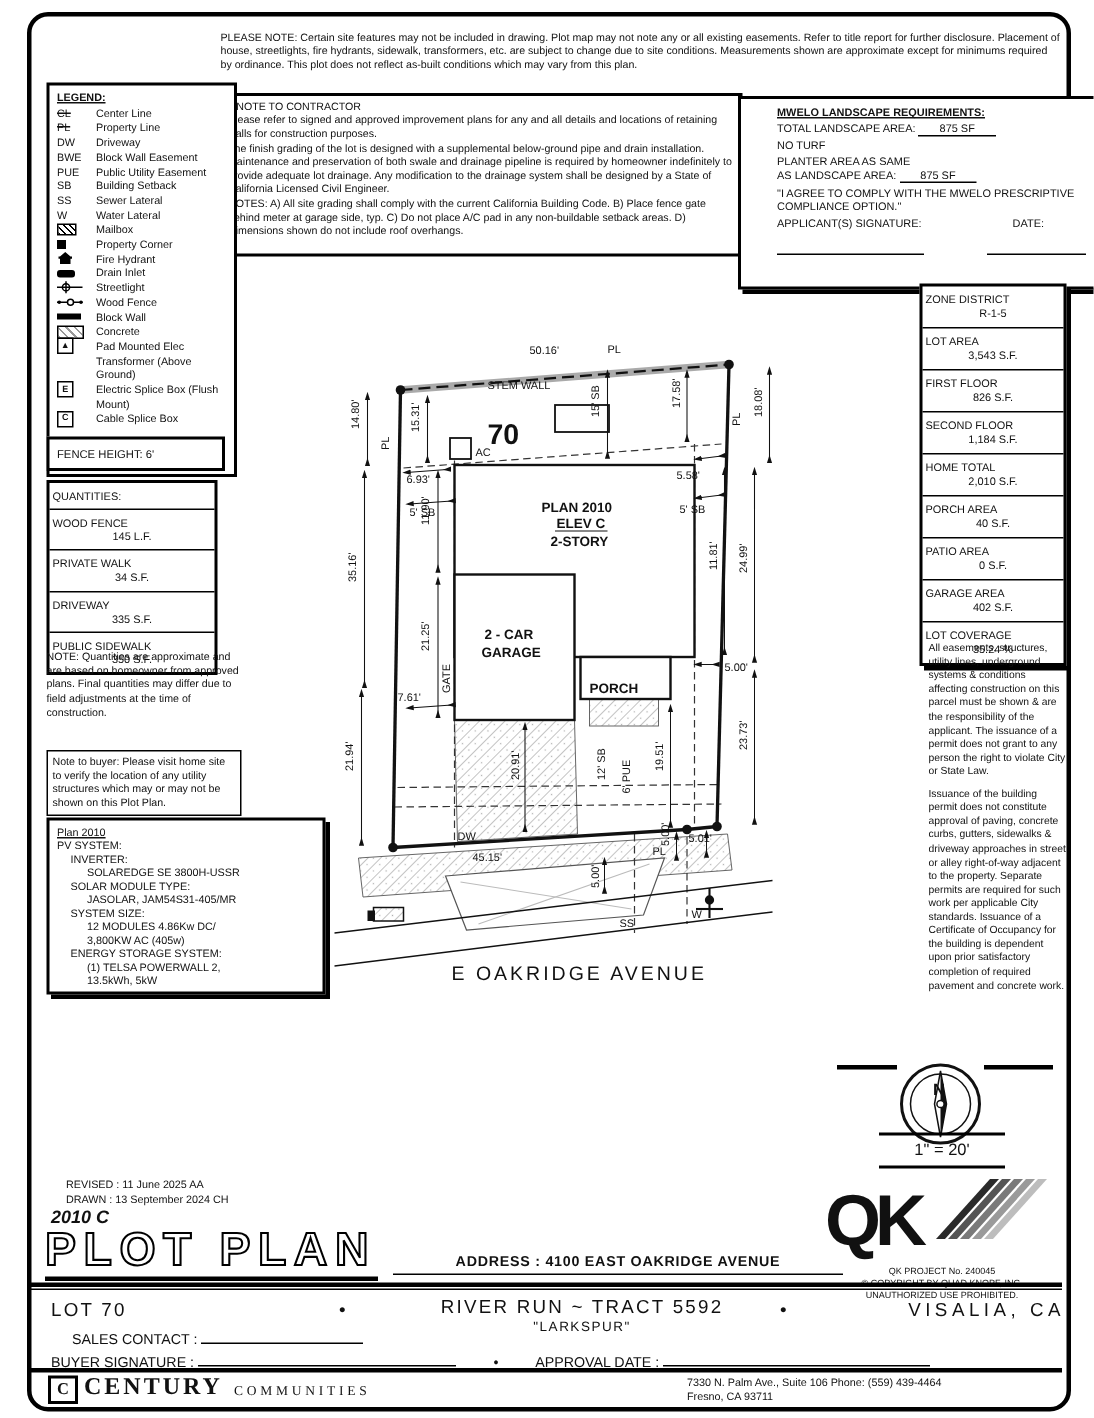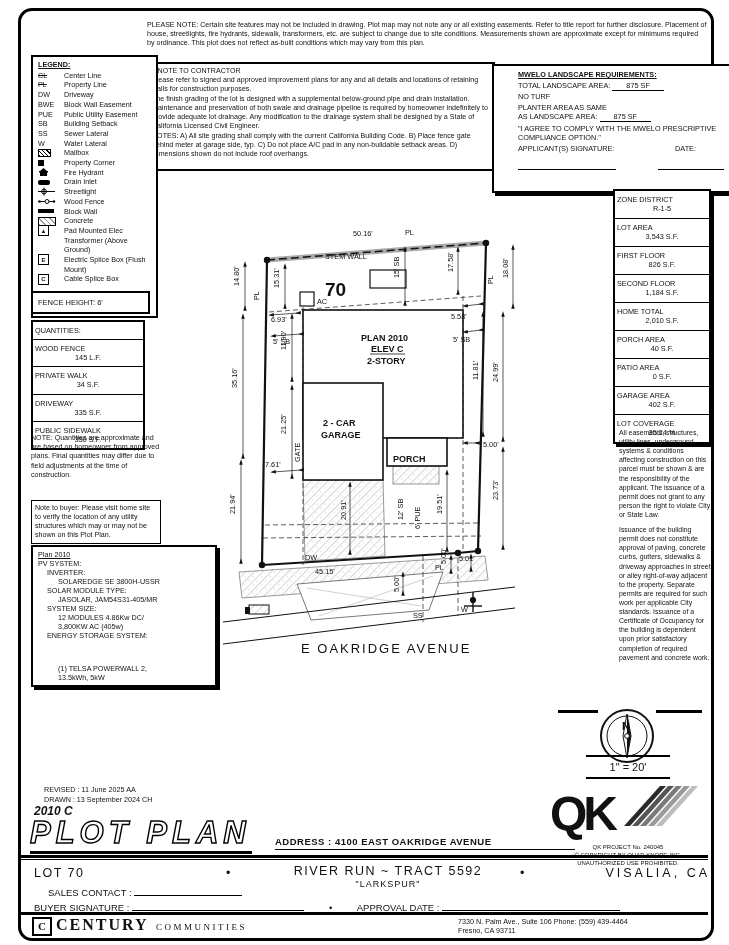--- a/index.html
+++ b/index.html
@@ -211,21 +211,21 @@
   <div class="u">Plan 2010</div>
   <div>PV SYSTEM:</div>
   <div style="padding-left:9px;">INVERTER:</div>
   <div style="padding-left:20px;">SOLAREDGE SE 3800H-USSR</div>
   <div style="padding-left:9px;">SOLAR MODULE TYPE:</div>
   <div style="padding-left:20px;">JASOLAR, JAM54S31-405/MR</div>
   <div style="padding-left:9px;">SYSTEM SIZE:</div>
   <div style="padding-left:20px;">12 MODULES 4.86Kw DC/</div>
   <div style="padding-left:20px;">3,800KW AC (405w)</div>
   <div style="padding-left:9px;">ENERGY STORAGE SYSTEM:</div>
-  <div style="padding-left:20px;margin-top:24px;">(1) TELSA POWERWALL 2,</div>
+  <div style="padding-left:20px;">(1) TELSA POWERWALL 2,</div>
   <div style="padding-left:20px;">13.5kWh, 5kW</div>
 </div>
 
 <div class="abs box shadow" style="left:613px;top:189px;width:94px;font-size:7.3px;line-height:1.3;">
   <div class="trow"><span>ZONE DISTRICT</span><span class="tval">R-1-5</span></div>
   <div class="trow"><span>LOT AREA</span><span class="tval">3,543 S.F.</span></div>
   <div class="trow"><span>FIRST FLOOR</span><span class="tval">826 S.F.</span></div>
   <div class="trow"><span>SECOND FLOOR</span><span class="tval">1,184 S.F.</span></div>
   <div class="trow"><span>HOME TOTAL</span><span class="tval">2,010 S.F.</span></div>
   <div class="trow"><span>PORCH AREA</span><span class="tval">40 S.F.</span></div>
@@ -410,23 +410,23 @@
     <div>UNAUTHORIZED USE PROHIBITED.</div>
   </div>
 </div>
 
 <div class="abs" style="left:32px;top:785px;font-size:7.2px;line-height:1.45;margin-left:12px;">
   <div>REVISED :  11 June 2025  AA</div>
   <div>DRAWN :  13 September 2024  CH</div>
 </div>
 
 <div class="abs" style="left:34px;top:804px;font-size:12px;font-weight:bold;font-style:italic;">2010 C</div>
-<div class="abs plot-title" style="left:30px;top:815px;font-style:italic;">PLOT PLAN</div>
+<div class="abs plot-title" style="left:30px;top:815px;">PLOT PLAN</div>
 <div class="abs dbl" style="left:30px;top:851px;width:222px;"></div>
-<div class="abs" style="left:275px;top:836px;width:300px;text-align:left;font-size:9.5px;font-weight:bold;letter-spacing:0.5px;border-bottom:1.5px solid #000;padding-bottom:2px;">ADDRESS : 4100 EAST OAKRIDGE AVENUE</div>
+<div class="abs" style="left:262px;top:836px;width:300px;text-align:center;font-size:9.5px;font-weight:bold;letter-spacing:0.5px;border-bottom:1.5px solid #000;padding-bottom:2px;">ADDRESS : 4100 EAST OAKRIDGE AVENUE</div>
 <div class="abs dbl" style="left:18px;top:855px;width:690px;"></div>
 <div class="abs thin" style="left:18px;top:859px;width:690px;"></div>
 
 <div class="abs" style="left:18px;top:862px;width:690px;height:24px;font-size:12.5px;letter-spacing:1.5px;">
   <span class="abs" style="left:16px;top:4px;">LOT 70</span>
   <span class="abs" style="left:208px;top:4px;">•</span>
   <span class="abs" style="left:240px;top:2px;width:260px;text-align:center;">RIVER RUN ~ TRACT 5592</span>
   <span class="abs" style="left:502px;top:4px;">•</span>
   <span class="abs" style="left:562px;top:4px;width:130px;text-align:right;letter-spacing:3px;">VISALIA, CA</span>
   <span class="abs" style="left:240px;top:17px;width:260px;text-align:center;font-size:9px;letter-spacing:1px;">"LARKSPUR"</span>

